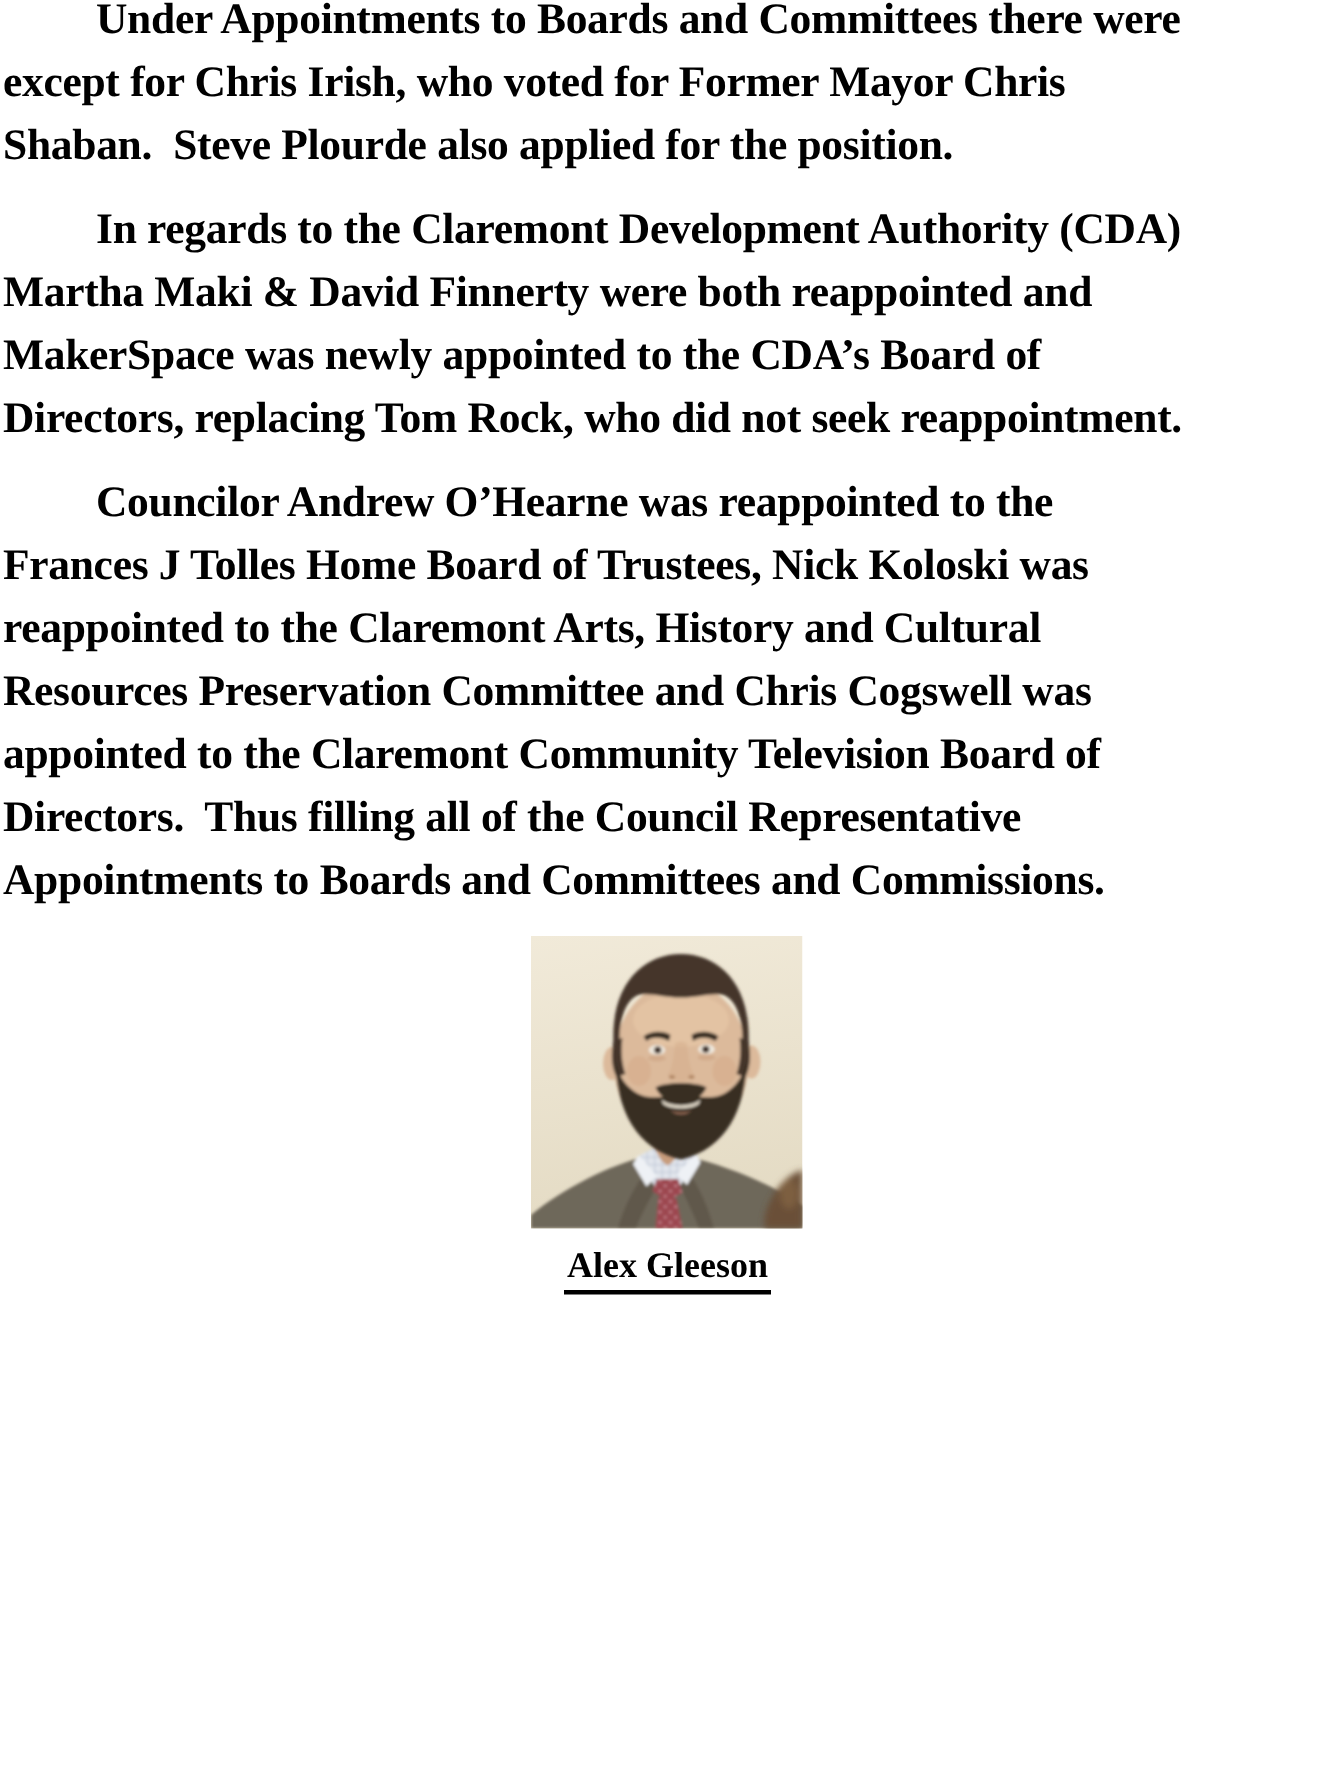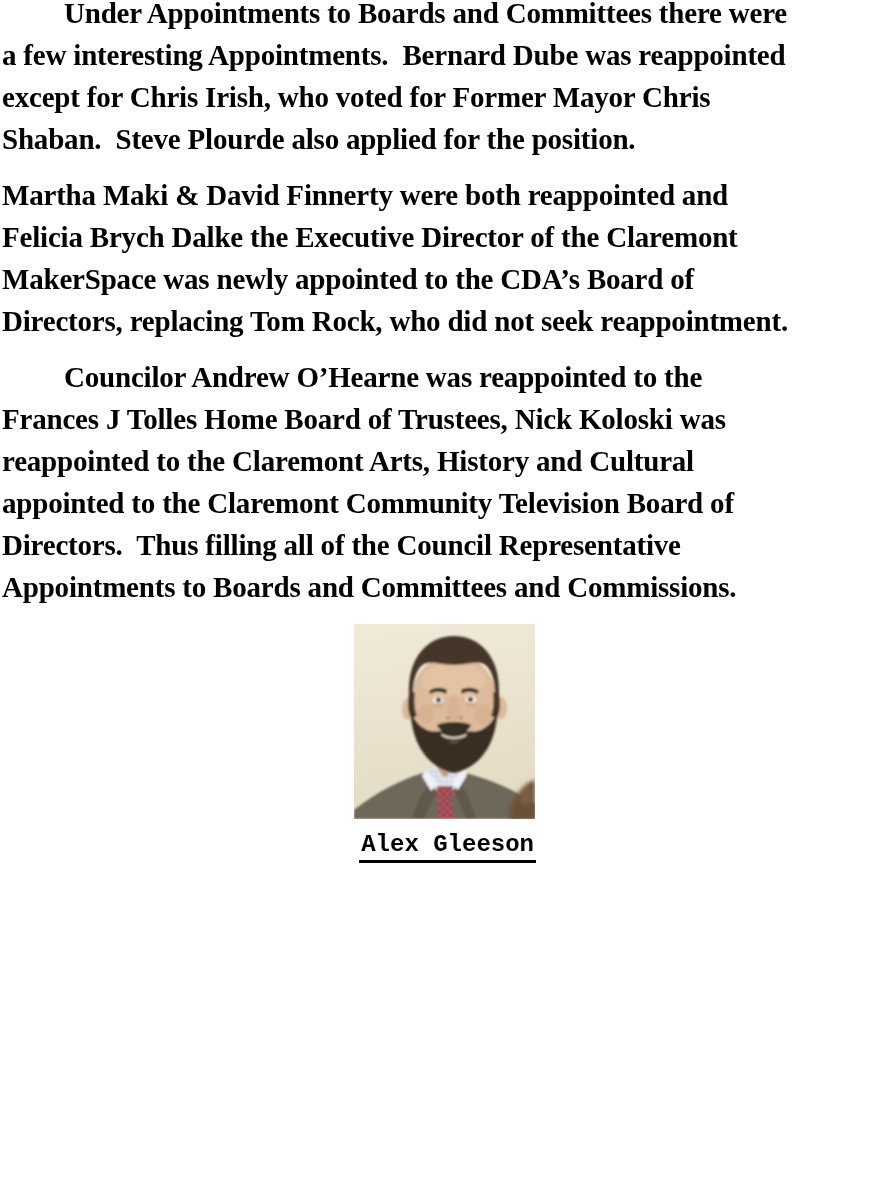--- a/index.html
+++ b/index.html
@@ -24,22 +24,21 @@
     font-weight:bold;
     white-space:pre;
     letter-spacing:-0.2px;
   }
   .line.first{
     padding-left:62px;
   }
   .figure{
     margin:16px 0 0 354px;
     width:182px;
-    text-align:right;
-    font-family:Liberation Mono, monospace;
+    text-align:center;
   }
   .photo-frame{
     width:181px;height:195px;
     display:block;
     overflow:hidden;
   }
   .caption{
     display:inline-block;
     margin-top:12px;
     font-size:24px;
@@ -50,34 +49,34 @@
     white-space:pre;
   }
 </style>
 </head>
 <body>
 
 <div class="page">
   <div class="doc" id="paragraphs">
       <div class="para">
         <div class="line first">Under Appointments to Boards and Committees there were</div>
-        <div class="line">a few interesting Appointments.  Bernard Dube was reappointed</div>
         <div class="line">except for Chris Irish, who voted for Former Mayor Chris</div>
         <div class="line">Shaban.  Steve Plourde also applied for the position.</div>
       </div>
       <div class="para">
+        <div class="line first">In regards to the Claremont Development Authority (CDA)</div>
         <div class="line">Martha Maki &amp; David Finnerty were both reappointed and</div>
-        <div class="line">Felicia Brych Dalke the Executive Director of the Claremont</div>
         <div class="line">MakerSpace was newly appointed to the CDA’s Board of</div>
         <div class="line">Directors, replacing Tom Rock, who did not seek reappointment.</div>
       </div>
       <div class="para">
         <div class="line first">Councilor Andrew O’Hearne was reappointed to the</div>
         <div class="line">Frances J Tolles Home Board of Trustees, Nick Koloski was</div>
         <div class="line">reappointed to the Claremont Arts, History and Cultural</div>
+        <div class="line">Resources Preservation Committee and Chris Cogswell was</div>
         <div class="line">appointed to the Claremont Community Television Board of</div>
         <div class="line">Directors.  Thus filling all of the Council Representative</div>
         <div class="line">Appointments to Boards and Committees and Commissions.</div>
       </div>
     </div>
 
   <div class="figure">
     <svg class="photo-frame" viewBox="0 0 181 195" width="181" height="195" role="img" aria-label="Head-and-shoulders portrait of a smiling bearded man in a gray suit, light blue checked shirt and red patterned tie against a cream wall">
       <defs>
         <linearGradient id="wallGrad" x1="0" y1="0" x2="0.15" y2="1">

